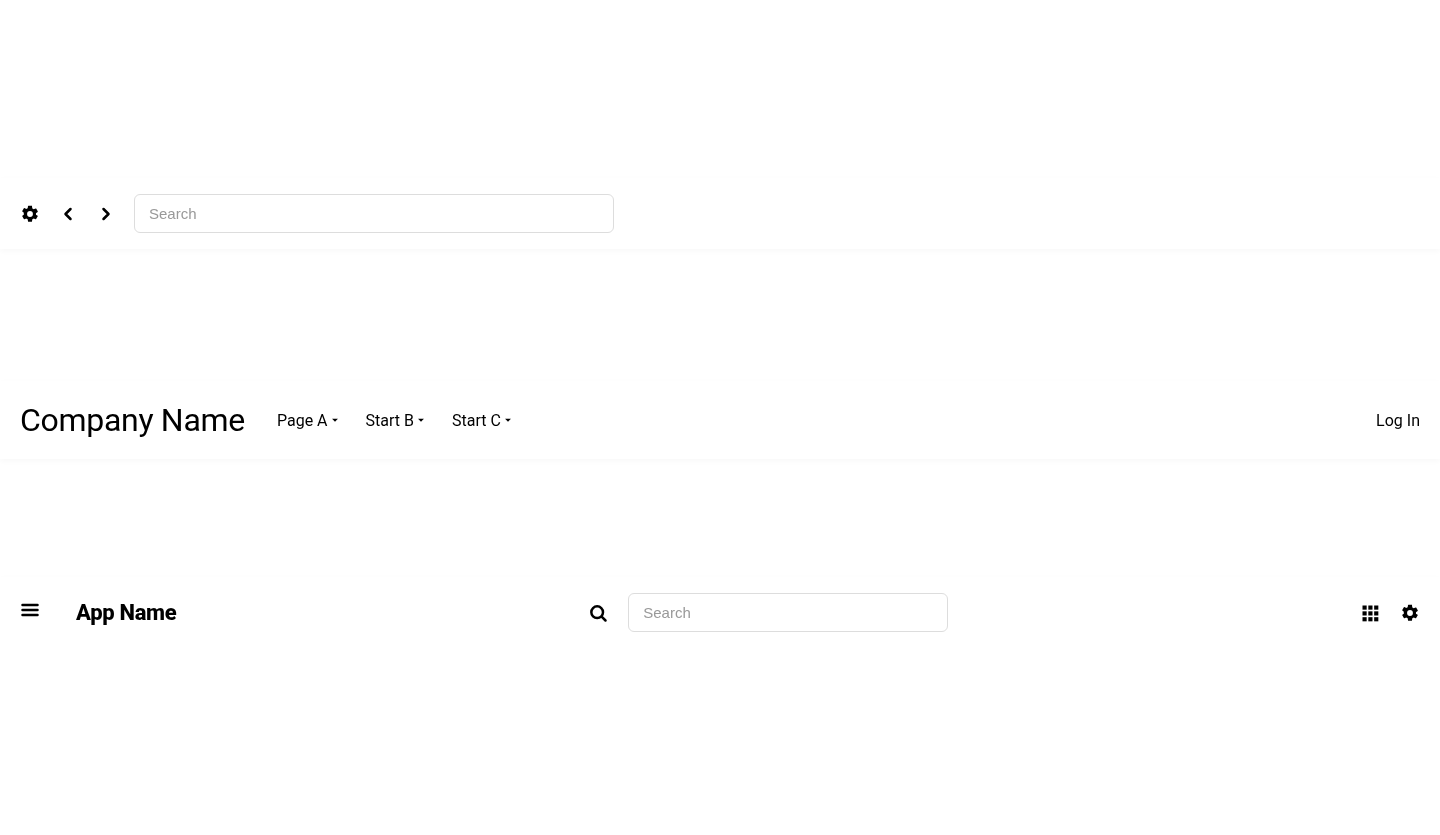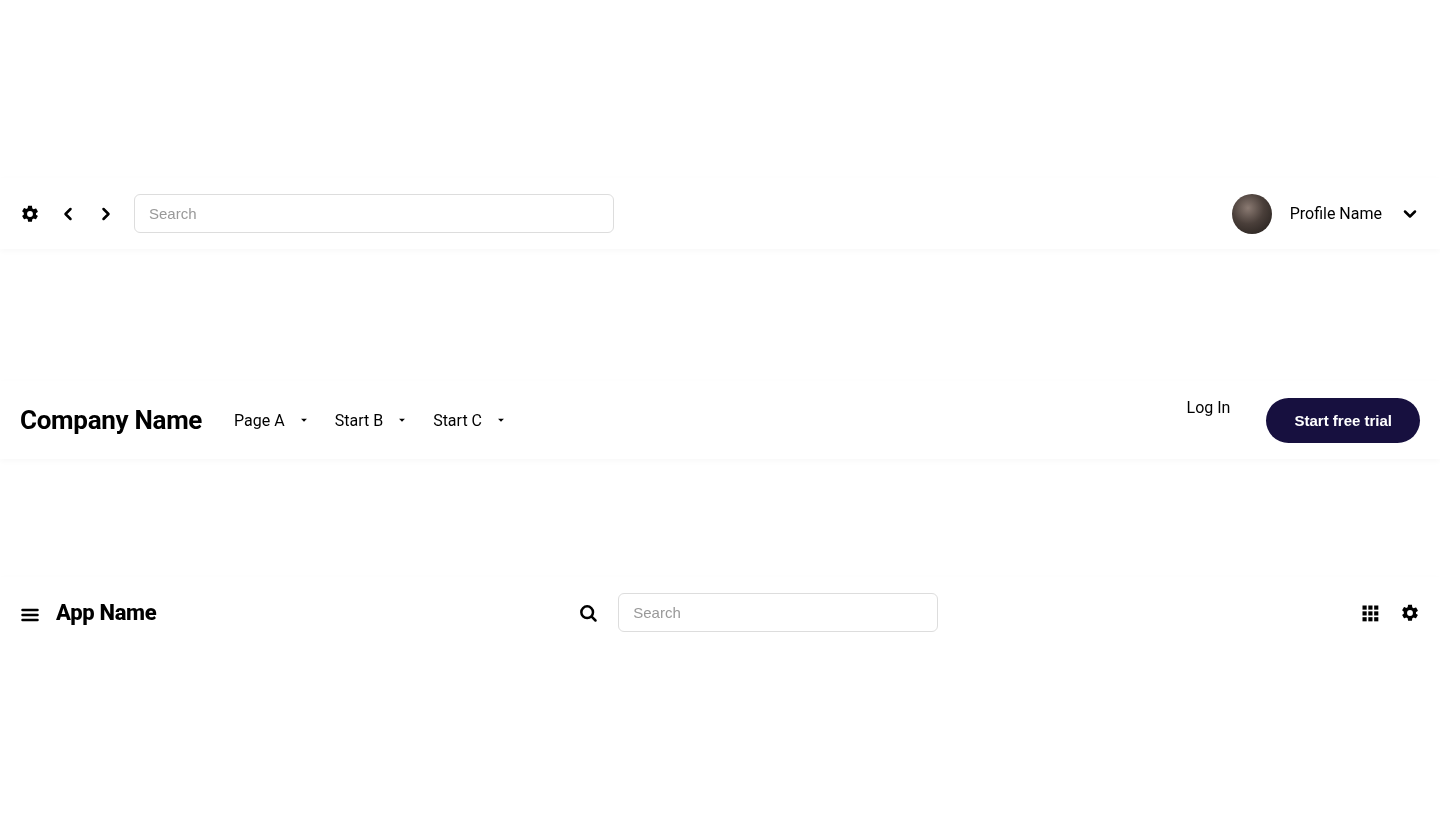--- a/index.html
+++ b/index.html
@@ -48,23 +48,23 @@
     .nav2 {
       display: flex;
       align-items: center;
       justify-content: space-between;
       padding: 18px 20px;
       background: #fff;
       box-shadow: 0 2px 6px rgba(0,0,0,0.03);
       height: 78px;
     }
     .nav2-left { display: flex; align-items: center; gap: 24px; }
-    .company-name { font-size: 26px; font-weight: 700; letter-spacing: -0.3px; }
+    .company-name { font-size: 32px; font-weight: 400; letter-spacing: -0.3px; }
     .nav2-pages { display: flex; align-items: center; gap: 24px; margin-left: 8px; }
-    .nav2-page { display: flex; align-items: center; gap: 12px; font-size: 16px; cursor: pointer; }
+    .nav2-page { display: flex; align-items: center; font-size: 16px; cursor: pointer; }
     .nav2-right { display: flex; align-items: flex-start; gap: 36px; }
     .login-link { font-size: 16px; cursor: pointer; }
     .trial-btn {
       background: #17103f;
       color: #fff;
       font-weight: 700;
       font-size: 15px;
       border: none;
       border-radius: 24px;
       padding: 14px 28px;
@@ -74,21 +74,21 @@
     
     .nav3 {
       display: flex;
       align-items: center;
       justify-content: space-between;
       padding: 16px 20px;
       background: #fff;
       box-shadow: 0 2px 6px rgba(0,0,0,0.03);
       height: 71px;
     }
-    .nav3-left { display: flex; align-items: flex-end; gap: 16px; }
+    .nav3-left { display: flex; align-items: flex-start; gap: 36px; }
     .app-name { font-size: 22px; font-weight: 800; letter-spacing: -0.3px; }
     .nav3-center { display: flex; align-items: center; gap: 20px; }
     .nav3-search {
       width: 320px;
       height: 39px;
       border: 1px solid #ddd;
       border-radius: 6px;
       padding: 0 14px;
       font-size: 15px;
       outline: none;
@@ -114,29 +114,20 @@
       <svg width="20" height="20" viewBox="0 0 24 24" fill="none" stroke="#000" stroke-width="3" stroke-linecap="round" stroke-linejoin="round">
           <polyline points="15 18 9 12 15 6"></polyline>
         </svg>
     </span>
     <span class="icon-btn">
       <svg width="20" height="20" viewBox="0 0 24 24" fill="none" stroke="#000" stroke-width="3" stroke-linecap="round" stroke-linejoin="round">
           <polyline points="9 18 15 12 9 6"></polyline>
         </svg>
     </span>
     <input class="nav1-search" type="text" placeholder="Search" style="">
-  </div>
-  <div class="nav1-right">
-    <div class="avatar"></div>
-    <span class="profile-label">Profile Name</span>
-    <span class="icon-btn">
-      <svg width="20" height="20" viewBox="0 0 24 24" fill="none" stroke="#000" stroke-width="3" stroke-linecap="round" stroke-linejoin="round">
-          <polyline points="6 9 12 15 18 9"></polyline>
-        </svg>
-    </span>
   </div>
 </div>
 
 <div class="spacer2"></div>
 
 <div class="nav2">
   <div class="nav2-left">
     <span class="company-name">Company Name</span>
     <div class="nav2-pages">
       <div class="nav2-page">
@@ -160,21 +151,20 @@
         <span>
             <svg width="14" height="14" viewBox="0 0 24 24" fill="#000">
               <path d="M7 10l5 5 5-5z"></path>
             </svg>
           </span>
       </div>
     </div>
   </div>
   <div class="nav2-right">
     <span class="login-link">Log In</span>
-    <button class="trial-btn">Start free trial</button>
   </div>
 </div>
 
 <div class="spacer3"></div>
 
 <div class="nav3">
   <div class="nav3-left">
     <span class="icon-btn">
       <svg width="20" height="20" viewBox="0 0 24 24" fill="none" stroke="#000" stroke-width="3" stroke-linecap="round">
           <line x1="3" y1="6" x2="21" y2="6"></line>

